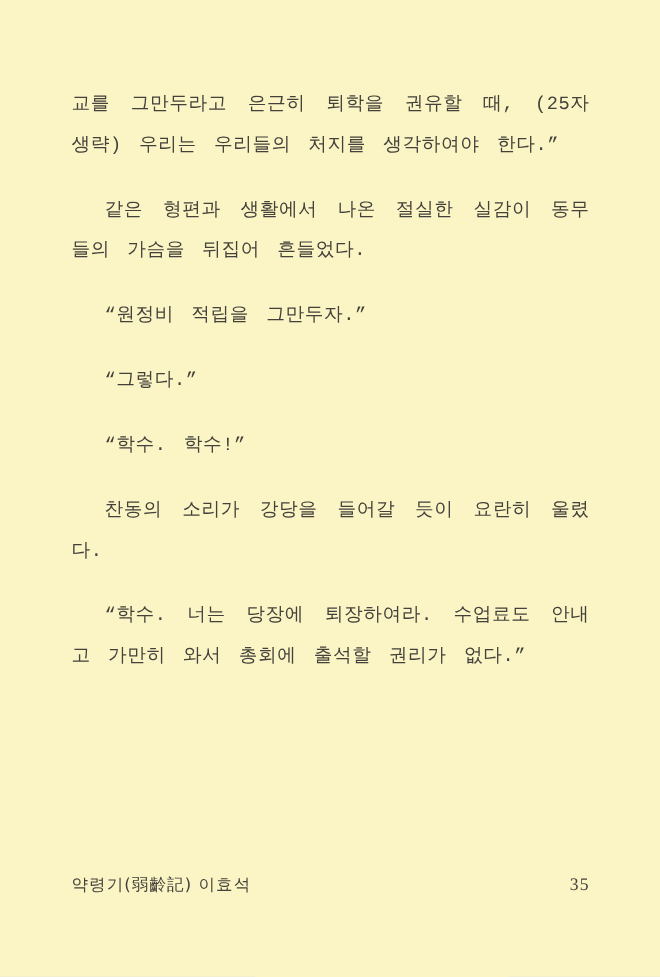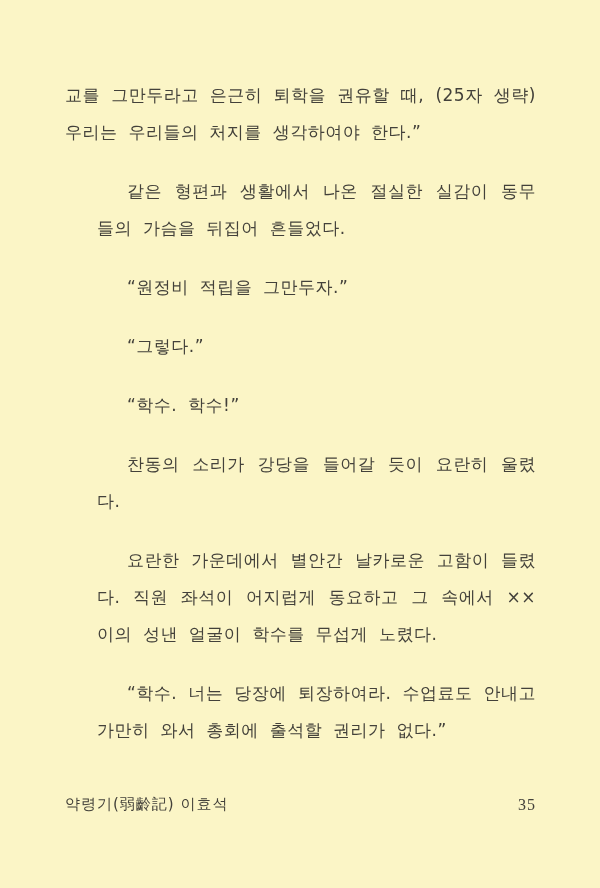--- a/index.html
+++ b/index.html
@@ -20,27 +20,27 @@
   .body-text {
     position: absolute;
     top: 77px;
     left: 65px;
     right: 64px;
     font-size: 17px;
     line-height: 37px;
     text-align: justify;
     word-spacing: 5px;
     letter-spacing: 0.5px;
+    font-family: Liberation Mono, monospace;
   }
   .para {
     margin: 0 0 22px 0;
   }
   .para.indent {
     text-indent: 30px;
-    margin-left: 32px;
   }
   .page-footer {
     position: absolute;
     top: 795px;
     left: 65px;
     right: 64px;
     display: flex;
     justify-content: space-between;
     align-items: center;
     font-size: 15px;
@@ -59,21 +59,20 @@
 
 <div class="page">
 
   <main class="body-text">
     <p class="para">교를 그만두라고 은근히 퇴학을 권유할 때, (25자 생략) 우리는 우리들의 처지를 생각하여야 한다.”</p>
     <p class="para indent">같은 형편과 생활에서 나온 절실한 실감이 동무들의 가슴을 뒤집어 흔들었다.</p>
     <p class="para indent">“원정비 적립을 그만두자.”</p>
     <p class="para indent">“그렇다.”</p>
     <p class="para indent">“학수. 학수!”</p>
     <p class="para indent">찬동의 소리가 강당을 들어갈 듯이 요란히 울렸다.</p>
-    <p class="para indent">요란한 가운데에서 별안간 날카로운 고함이 들렸다. 직원 좌석이 어지럽게 동요하고 그 속에서 ××이의 성낸 얼굴이 학수를 무섭게 노렸다.</p>
     <p class="para indent">“학수. 너는 당장에 퇴장하여라. 수업료도 안내고 가만히 와서 총회에 출석할 권리가 없다.”</p>
   </main>
 
   <footer class="page-footer">
     <span class="running-title">약령기(弱齡記) 이효석</span>
     <span class="page-number">35</span>
   </footer>
 
 </div>
 

